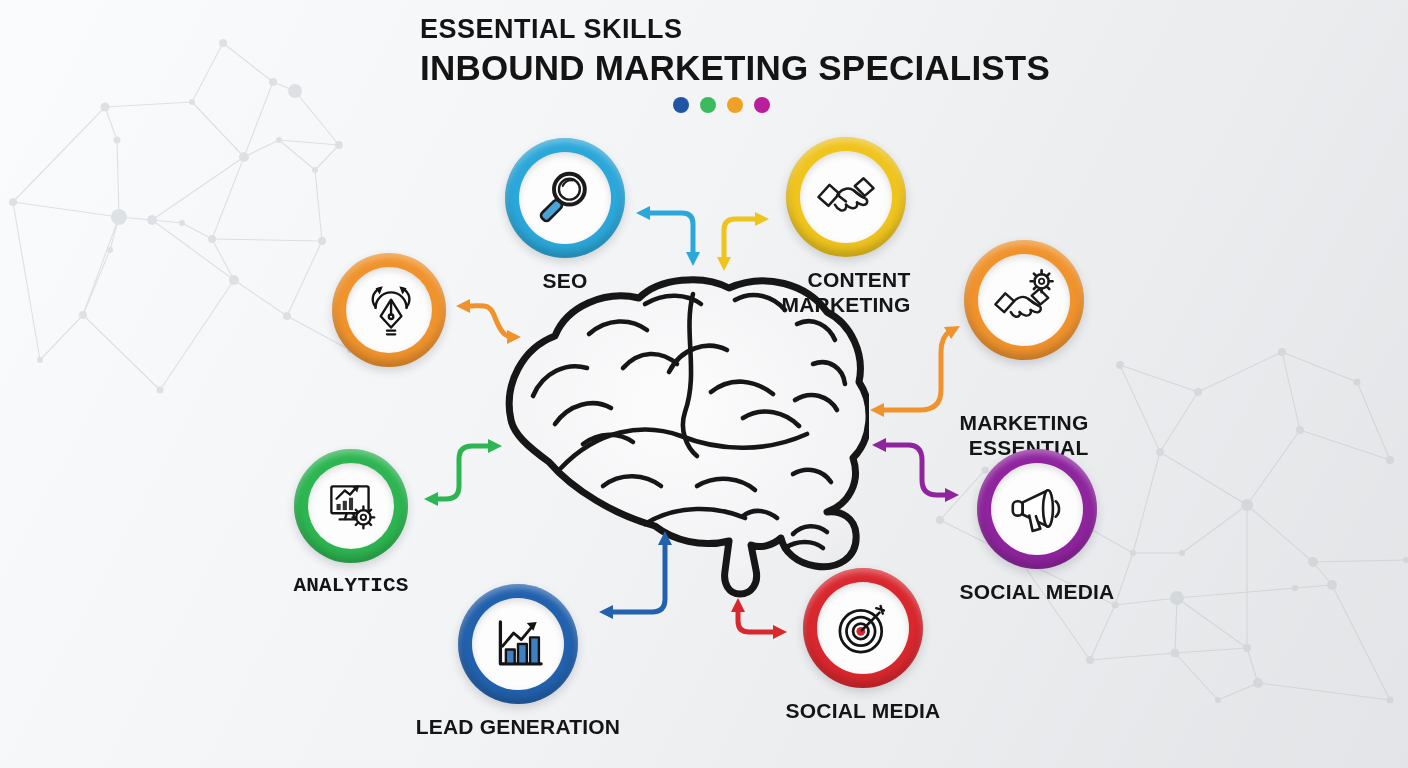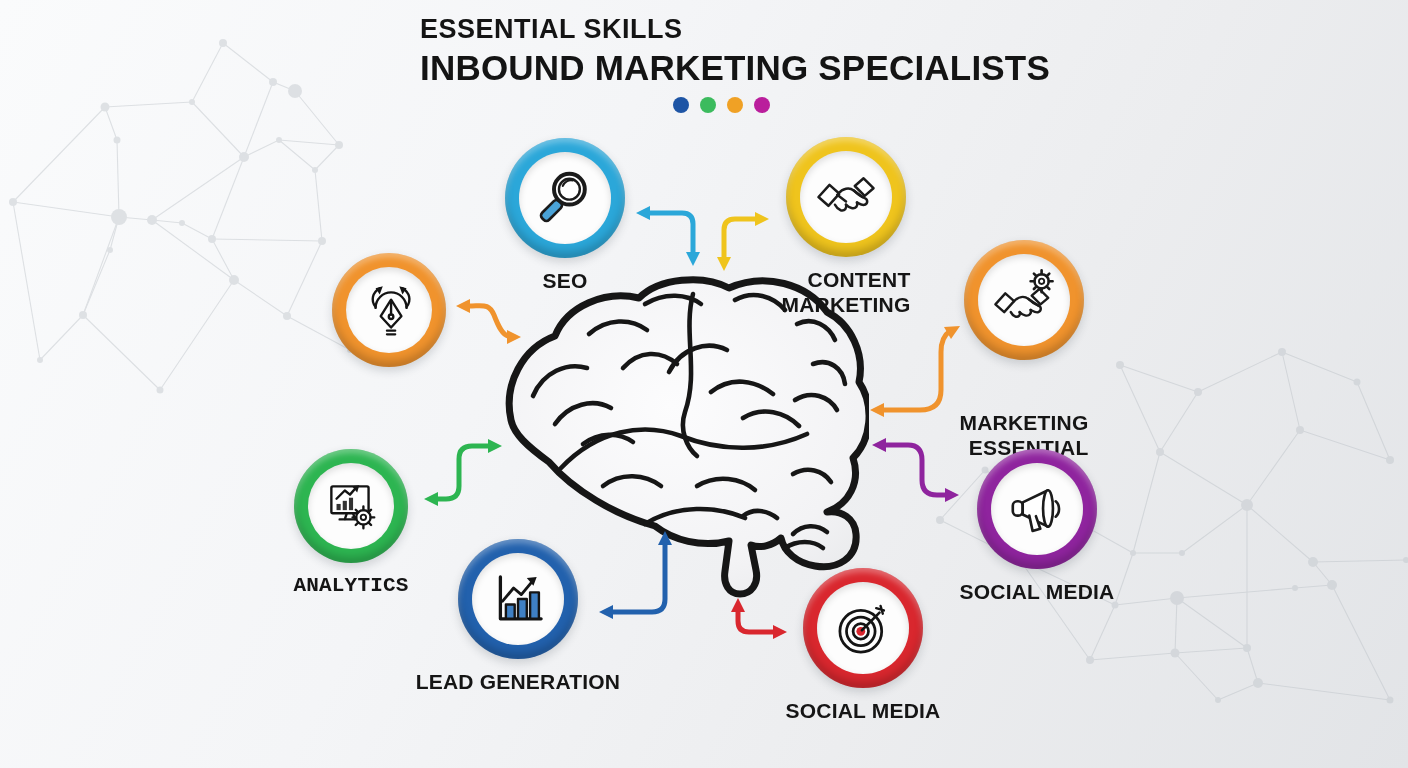--- a/index.html
+++ b/index.html
@@ -43,21 +43,21 @@
   .ring.small{width:114px;height:114px;}
   .slabel{
     margin-top:11px;text-align:right;color:#151515;
     font-size:21px;font-weight:bold;letter-spacing:.2px;line-height:1.18;white-space:nowrap;
   }
   .s-seo{left:445px;top:138px;}
   .s-content{left:726px;top:137px;}
   .s-automation{left:904px;top:240px;gap:40px;}
   .s-megaphone{left:917px;top:449px;}
   .s-target{left:743px;top:568px;}
-  .s-lead{left:398px;top:539px;}
+  .s-lead{left:398px;top:584px;}
   .s-analytics{left:231px;top:449px;font-family:Liberation Mono, monospace;}
   .s-idea{left:269px;top:253px;}
   
   #arrows{position:absolute;left:0;top:0;pointer-events:none;}
   #arrows path{fill:none;stroke:currentColor;stroke-width:5;stroke-linecap:round;}
   #arrows polygon{fill:currentColor;}
   #brain{position:absolute;left:497px;top:272px;}
   #brain path{stroke:#161616;fill:none;stroke-linecap:round;stroke-linejoin:round;}
   #brain .outline{stroke-width:7;fill:url(#gBrain);}
   #brain .gyri{stroke-width:4.6;}

